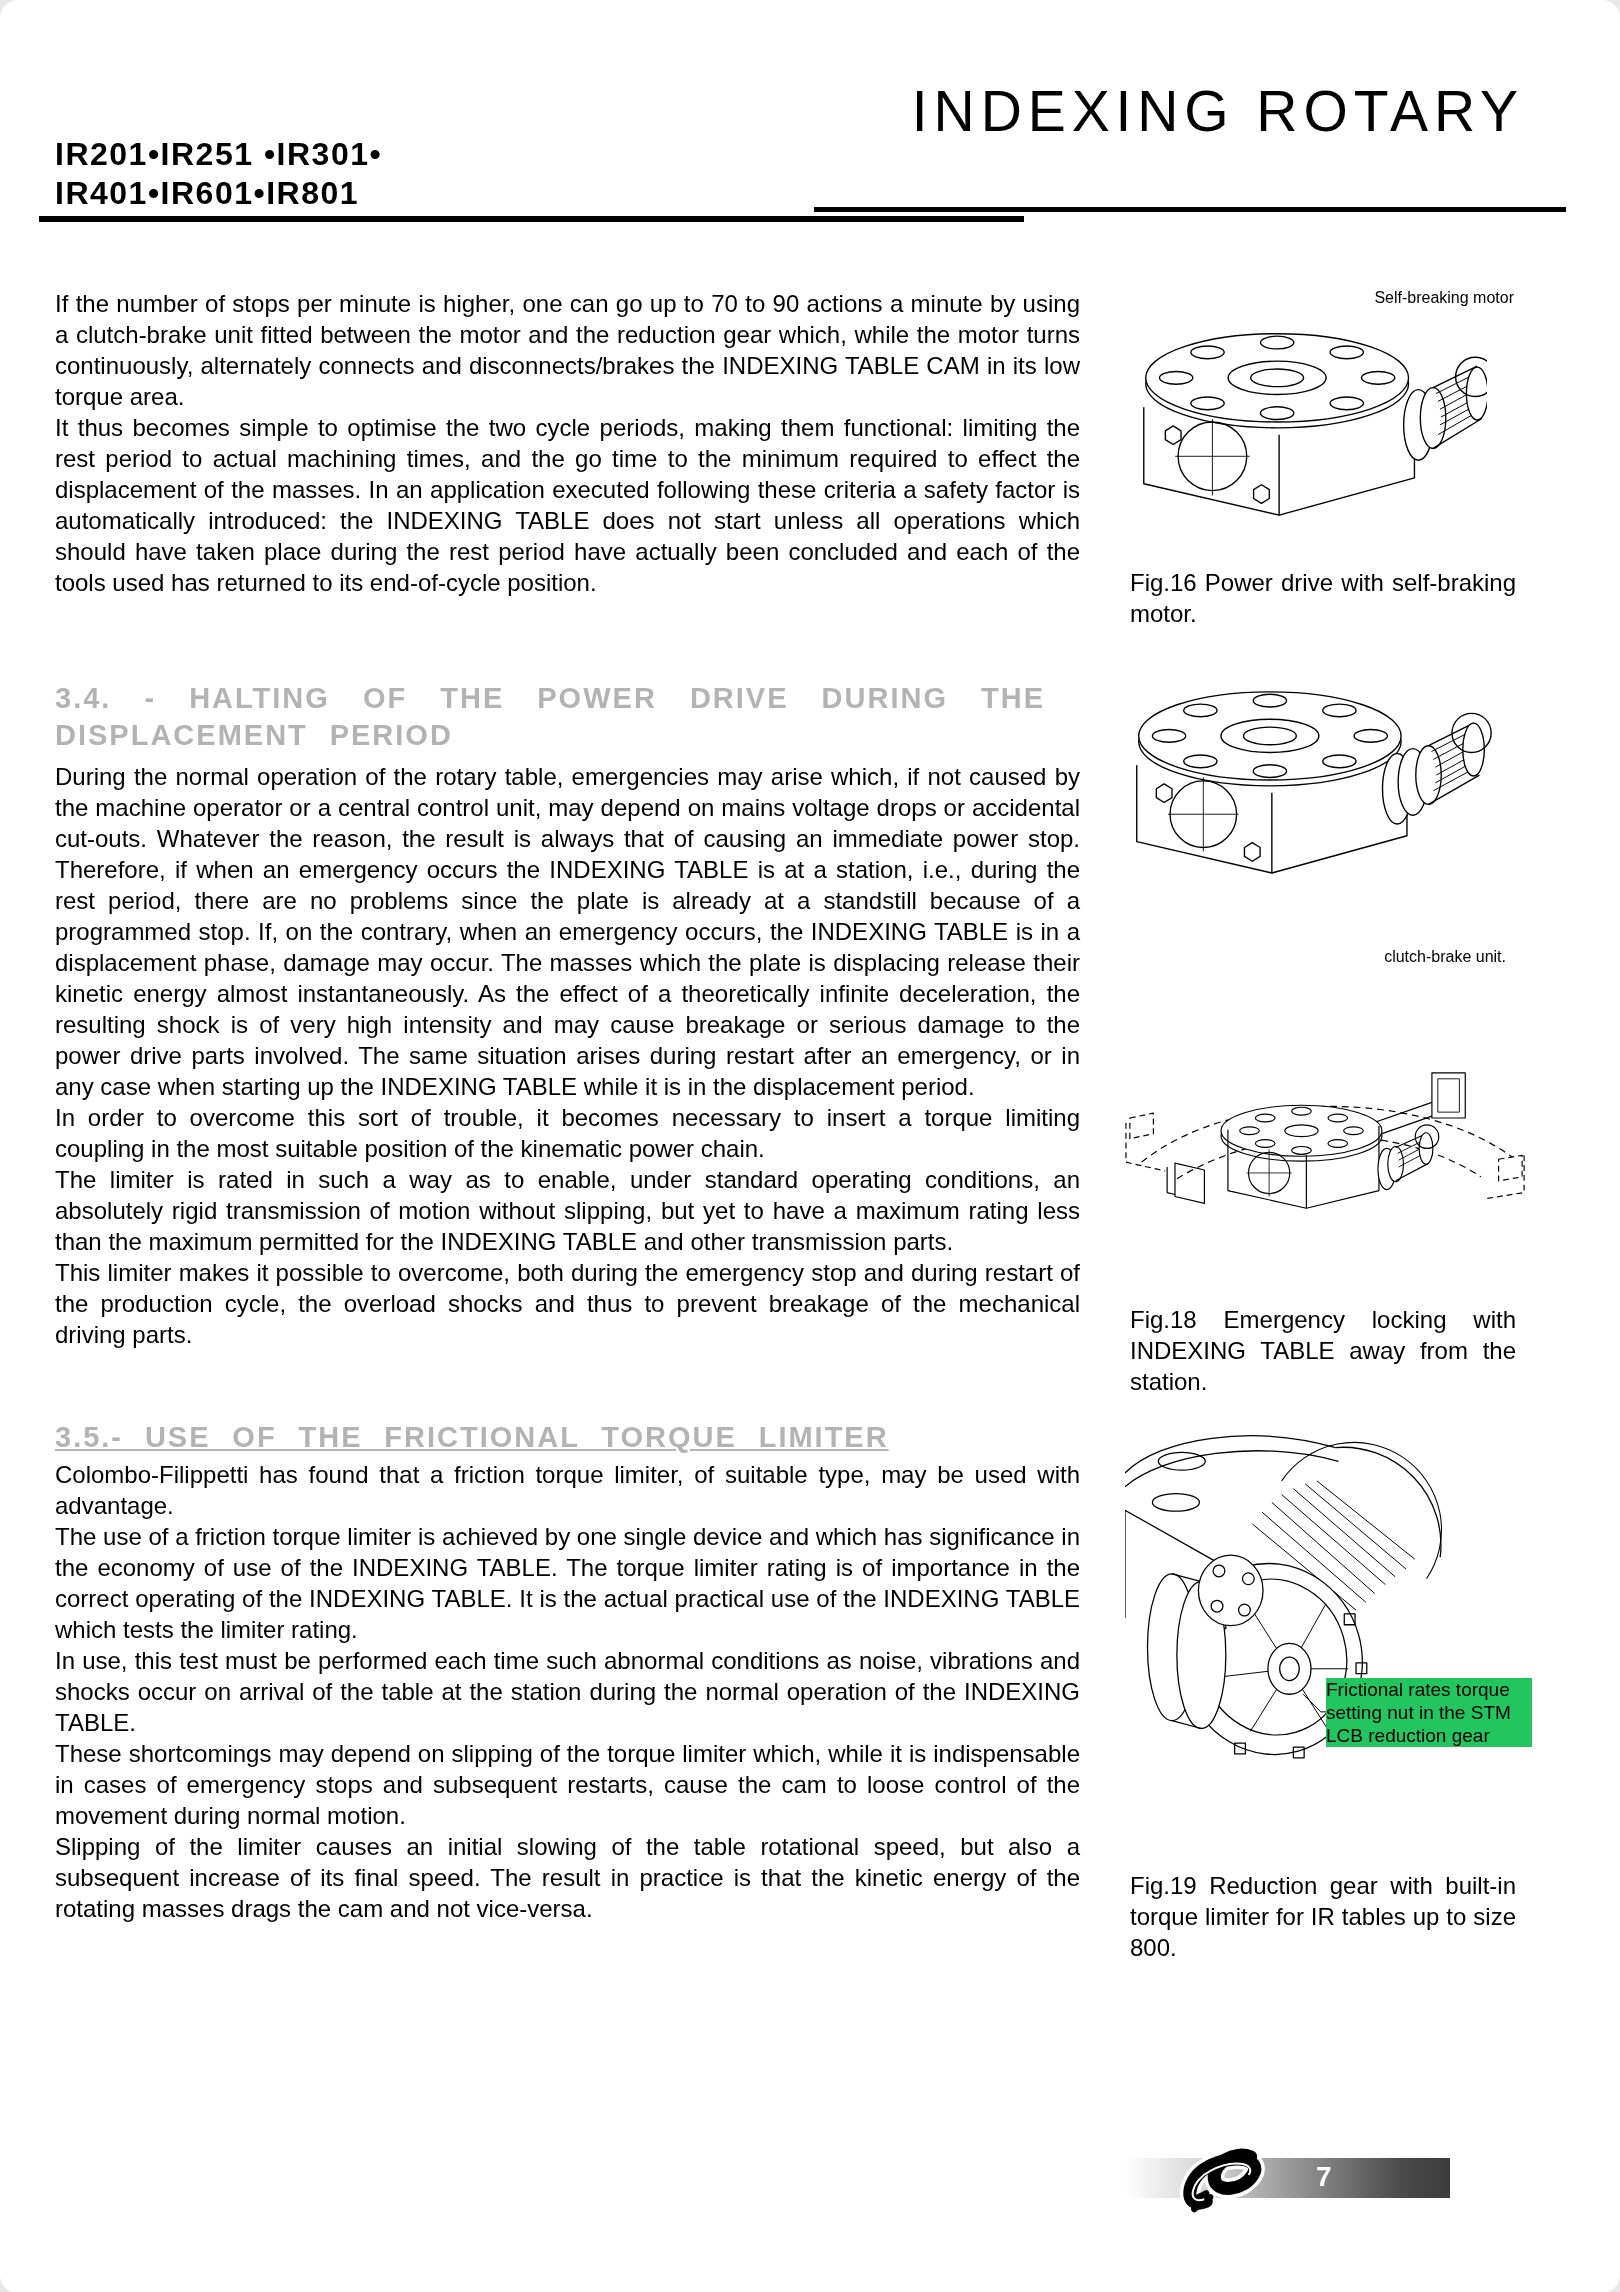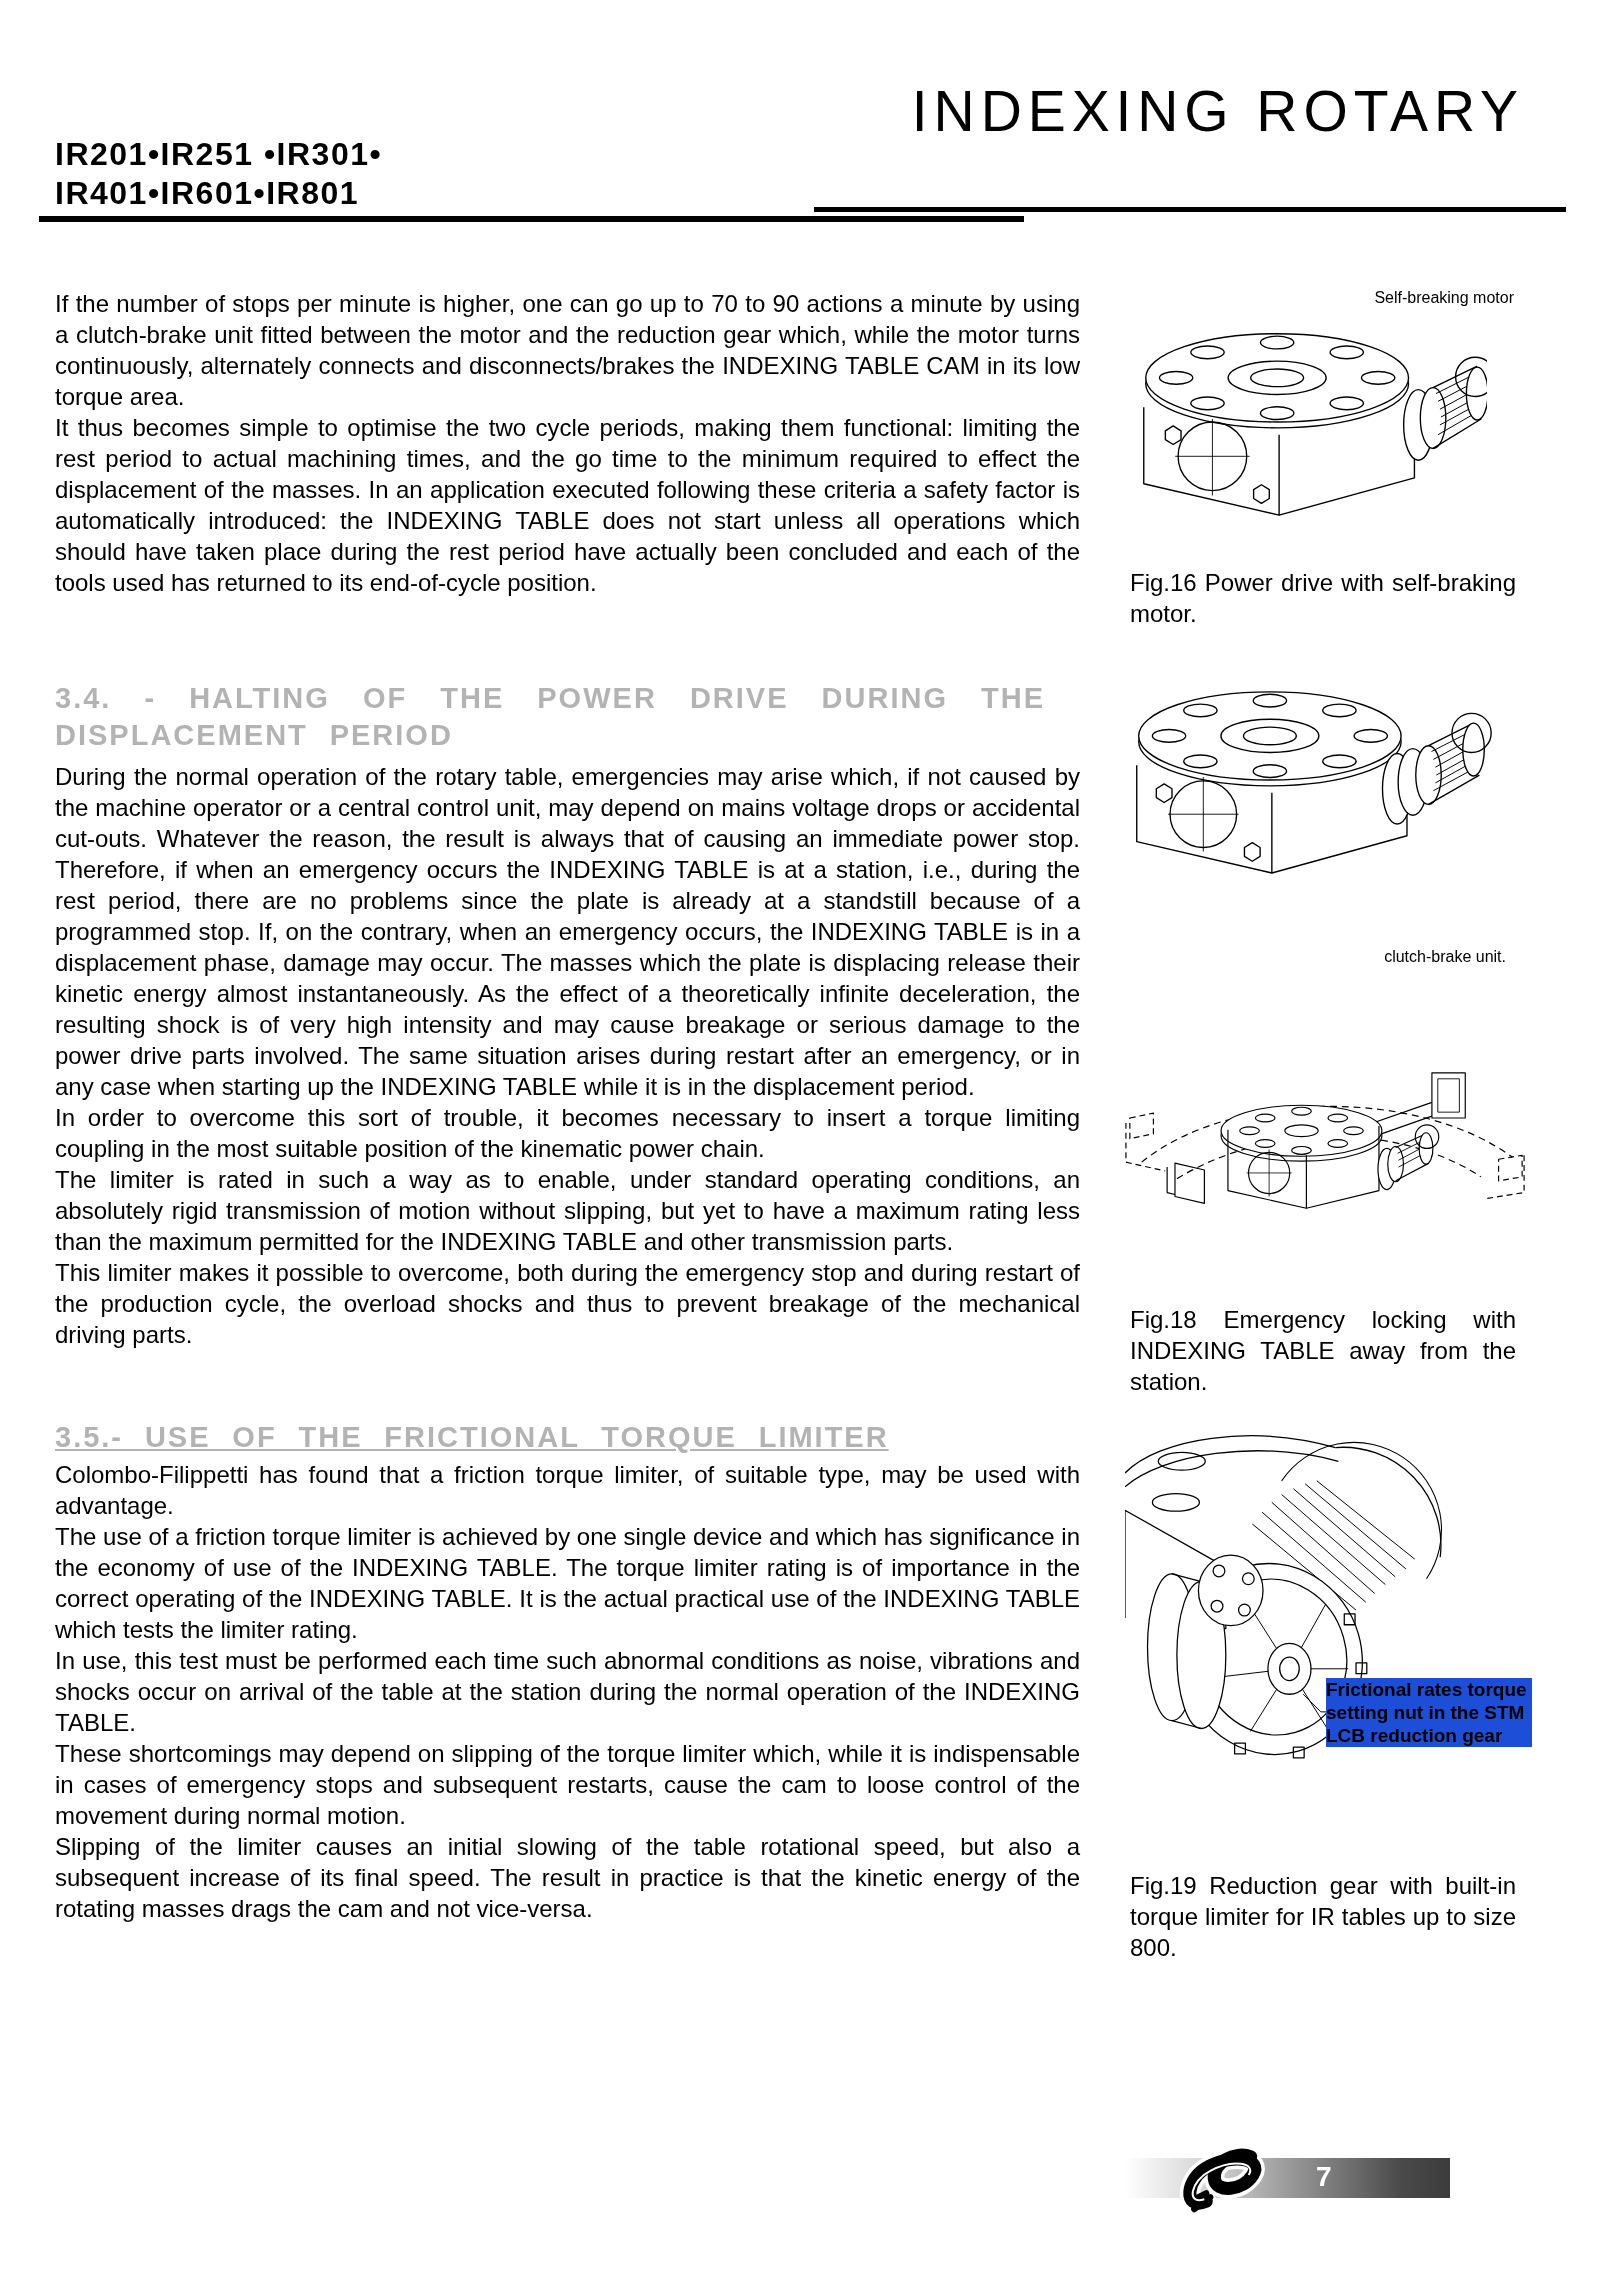--- a/index.html
+++ b/index.html
@@ -1,20 +1,21 @@
 <!DOCTYPE html>
 <html><head>
 <meta charset="utf-8">
 <style>
   html,body { margin:0; padding:0; background:#e8e8e8; }
   .page {
     position:relative; width:1620px; height:2293px; margin:0 auto;
     background:#ffffff; color:#000;
     font-family:"Liberation Sans", sans-serif;
     overflow:hidden;
+    border-radius:18px;
   }
 
   
   .models {
     position:absolute; left:55px; top:135px;
     font-weight:bold; font-size:32px; line-height:39px; letter-spacing:1.5px;
     white-space:nowrap;
   }
   .title {
     position:absolute; right:96px; top:76px;
@@ -54,21 +55,21 @@
     position:absolute; left:1130px; width:386px;
     font-size:24px; line-height:31px; text-align:justify;margin-top:12px;
   }
   .cap-16 { top:555px; }
   .cap-17 { top:983px; }
   .cap-18 { top:1292px; }
   .cap-19 { top:1858px; }
 
   .fig19-annotation {
     position:absolute; left:1326px; top:1678px; width:206px;
-    font-size:19px; line-height:23px; font-weight:bold; background:#1d4ed8;
+    font-size:19px; line-height:23px; font-weight:normal; background:#22c55e;
   }
 
   
   .footer-bar {
     position:absolute; left:1125px; top:2158px; width:325px; height:40px;
     background:linear-gradient(90deg,#ffffff 0%,#cfcfcf 28%,#8f8f8f 55%,#4a4a4a 85%,#3c3c3c 100%);
   }
   .pageno {
     position:absolute; left:191px; top:2.9px;
     color:#fff; font-weight:bold; font-size:28px;

